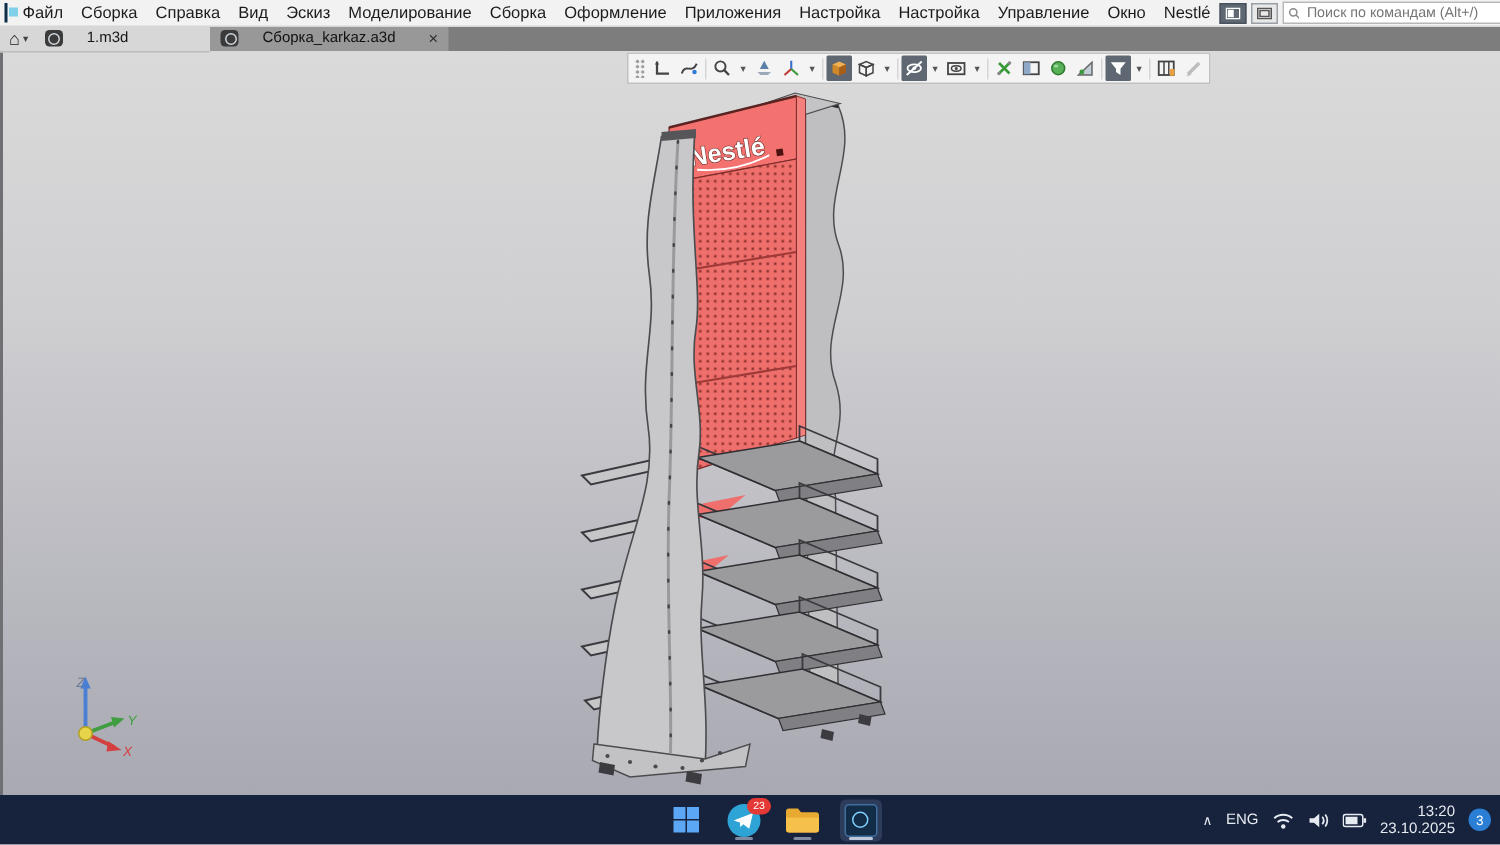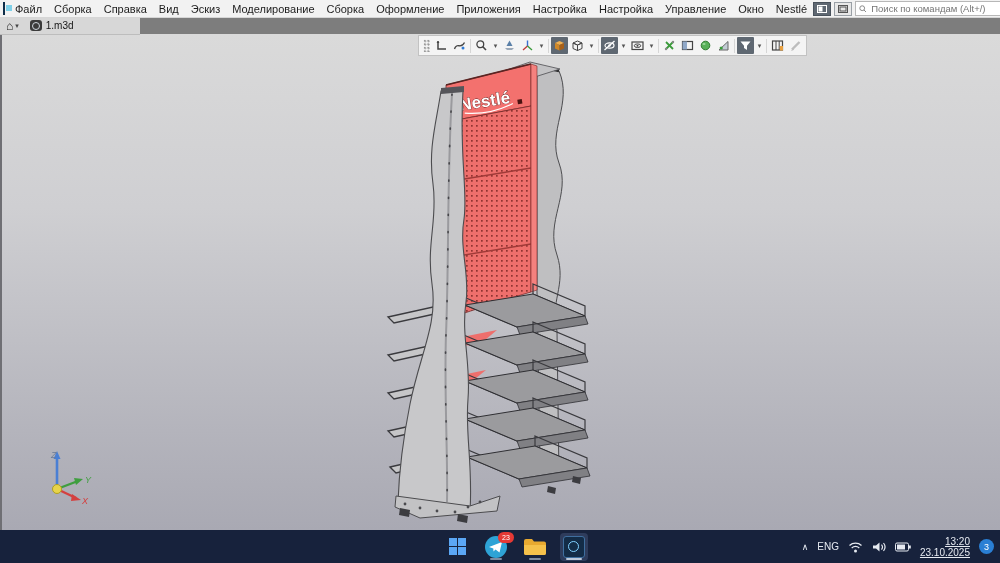--- a/index.html
+++ b/index.html
@@ -21,21 +21,21 @@
              align-items:center;padding:0 3px;gap:3px;}
   .searchbox input{border:none;outline:none;width:100%;font-size:9.5px;color:#8a8a8a;
                    font-family:"Liberation Sans",sans-serif;background:transparent;}
 
   
   .tabbar{position:absolute;left:0;top:17px;width:1000px;height:17px;background:#7d7d7d;z-index:29;}
   .tabbar-left{position:absolute;left:0;top:0;height:17px;width:140px;background:#d7d7d7;
                display:flex;align-items:center;border-bottom:1px solid #bdbdbd;}
   .home-btn{display:flex;align-items:center;padding:0 4px 0 6px;color:#222;}
   .home-btn .caret{font-size:7px;color:#444;margin-left:2px;}
-  .tab{display:flex;align-items:center;gap:4px;height:17px;padding:0 7px;font-size:10px;color:#161616;justify-content:flex-end;}
+  .tab{display:flex;align-items:center;gap:16px;height:17px;padding:0 7px;font-size:10px;color:#161616;justify-content:flex-end;}
   .tab-doc-icon{width:12px;height:11px;background:#3b3b3b;border-radius:3px;position:relative;flex:0 0 auto;}
   .tab-doc-icon:after{content:"";position:absolute;left:2.5px;top:2px;width:6px;height:6px;border:1.4px solid #cfd6dd;border-radius:50%;}
   .tab-active{position:absolute;left:140px;top:0;background:#989898;color:#111;}
   .tab-close{margin-left:6px;font-size:11px;color:#2e2e2e;line-height:10px;}
 
   
   .viewport{position:absolute;left:0;top:34px;width:1000px;height:496px;
             background:linear-gradient(#dadada 0%,#cfcfd2 35%,#b4b4bc 80%,#a9a9b3 100%);}
   .viewport .left-edge{position:absolute;left:0;top:0;width:2px;height:100%;background:#6f6f74;}
 
@@ -64,21 +64,21 @@
   .winlogo{width:17px;height:17px;display:grid;grid-template-columns:8px 8px;grid-template-rows:8px 8px;gap:1px;}
   .winlogo span{background:#5ba7f5;}
   .tg-badge{position:absolute;top:-1px;right:-4px;min-width:12px;height:11px;border-radius:6px;
             background:#e53935;color:#fff;font-size:7px;line-height:11px;text-align:center;padding:0 2px;}
   .kompas-tile{width:20px;height:20px;background:#132c47;border:1px solid #3f6f9f;border-radius:3px;position:relative;}
   .kompas-tile:after{content:"";position:absolute;left:4px;top:4px;width:9px;height:9px;
                      border:1.6px solid #7fd0ff;border-radius:50%;}
   .tray{position:absolute;right:0;top:0;height:33px;display:flex;align-items:center;gap:9px;padding-right:6px;}
   .tray,.tray *{color:#e6eaf1;font-size:10px;}
   .tray .chev{font-size:9px;}
-  .clock{text-align:right;line-height:11px;font-size:9.5px;text-decoration:underline;}
+  .clock{text-align:right;line-height:11px;font-size:9.5px;}
   .tray-badge{width:15px;height:15px;border-radius:50%;background:#2a7fd4;color:#fff;
               display:flex;align-items:center;justify-content:center;font-size:9px;}
 </style>
 </head>
 <body>
 
 <div class="menubar">
   <div class="appicon"></div>
   <span class="menu-item">Файл</span>
   <span class="menu-item">Сборка</span>
@@ -123,20 +123,25 @@
   <div class="tabbar-left">
     <div class="home-btn">
       <span style="font-size:12px;">⌂</span>
       <span class="caret">▾</span>
     </div>
     <div class="tab">
       <span class="tab-doc-icon"></span>
       <span>1.m3d</span>
     </div>
   </div>
+  <div class="tab tab-active">
+    <span class="tab-doc-icon"></span>
+    <span>Сборка_karkaz.a3d</span>
+    <span class="tab-close">×</span>
+  </div>
 </div>
 
 <div class="viewport">
   <div class="left-edge"></div>
 
   <div class="vtoolbar">
     <div class="grip"></div>
     <div class="tb">
       <svg width="13" height="13">
           <path d="M3,2 V10 H11" fill="none" stroke="#444" stroke-width="1.5"></path>

